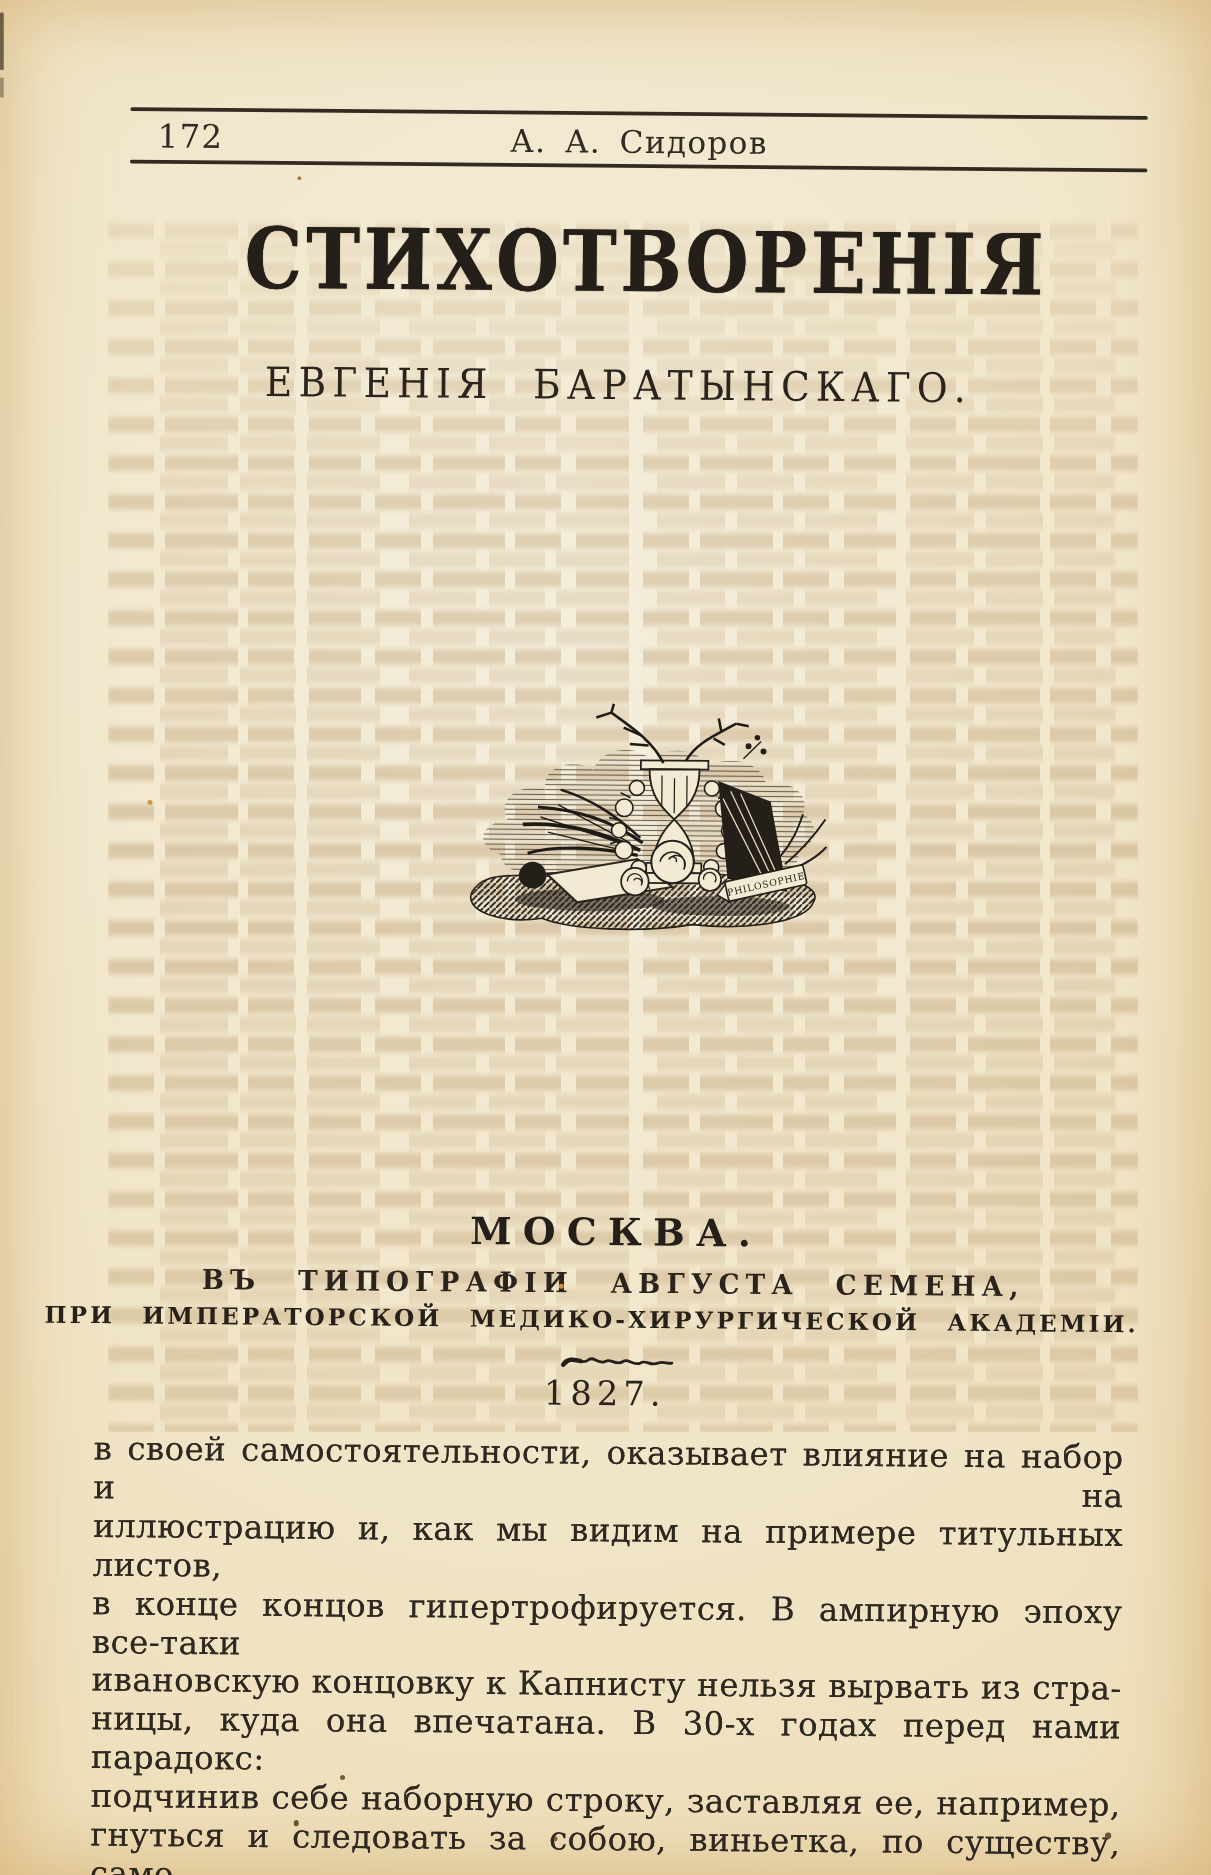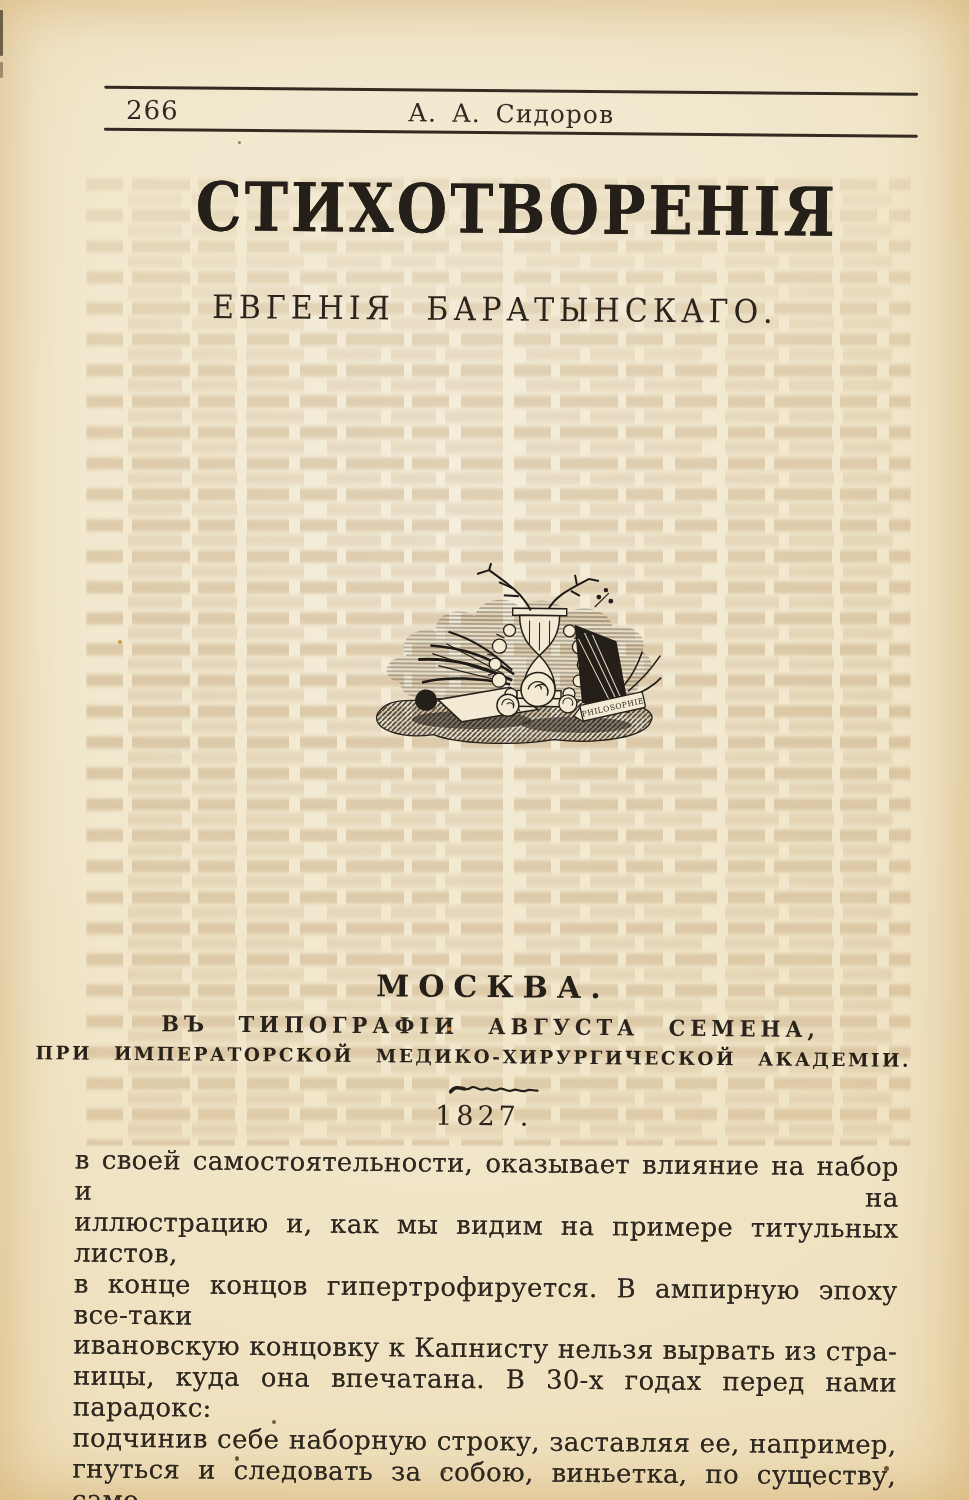--- a/index.html
+++ b/index.html
@@ -85,21 +85,21 @@
 <div class="page">
 
   <div class="ghost-wrap">
     <div class="ghost"></div>
     <div class="ghost g2"></div>
   </div>
 
   <div class="rot">
 
     <div class="rule top"></div>
-    <div class="folio">266</div>
+    <div class="folio">172</div>
     <div class="running-author">А. А. Сидоров</div>
     <div class="rule bottom"></div>
 
     <div class="plate">
       <div class="fac-title">СТИХОТВОРЕНІЯ</div>
       <div class="fac-subtitle">ЕВГЕНІЯ БАРАТЫНСКАГО.</div>
 
       <svg class="vignette" width="300" height="184" viewBox="0 0 300 184">
         <defs>
           <pattern id="hl" width="6" height="4" patternUnits="userSpaceOnUse">

